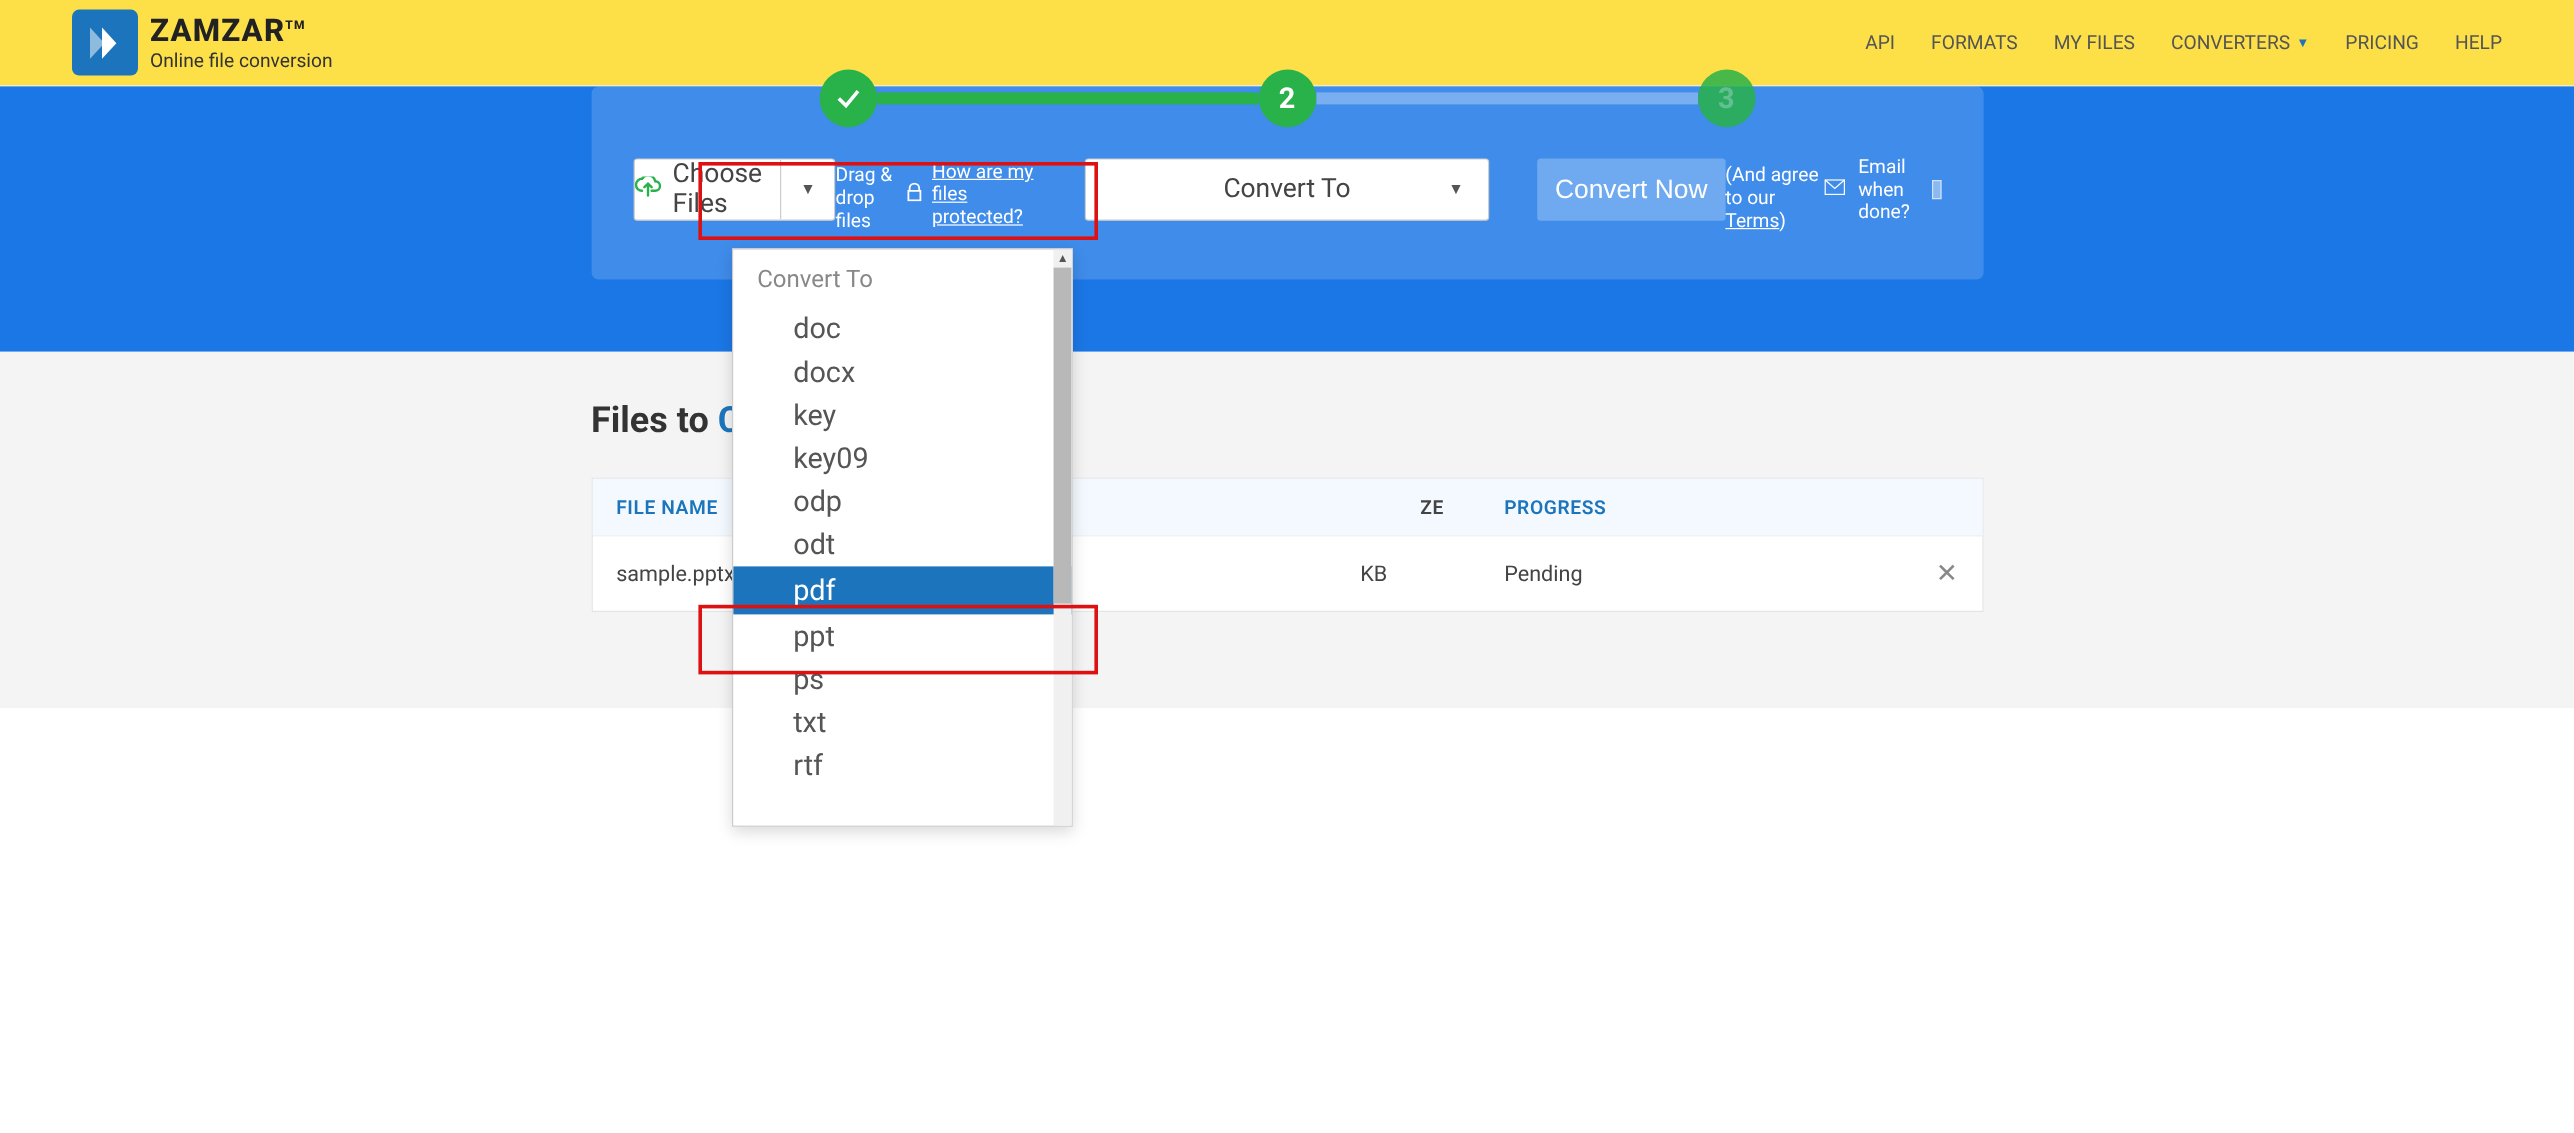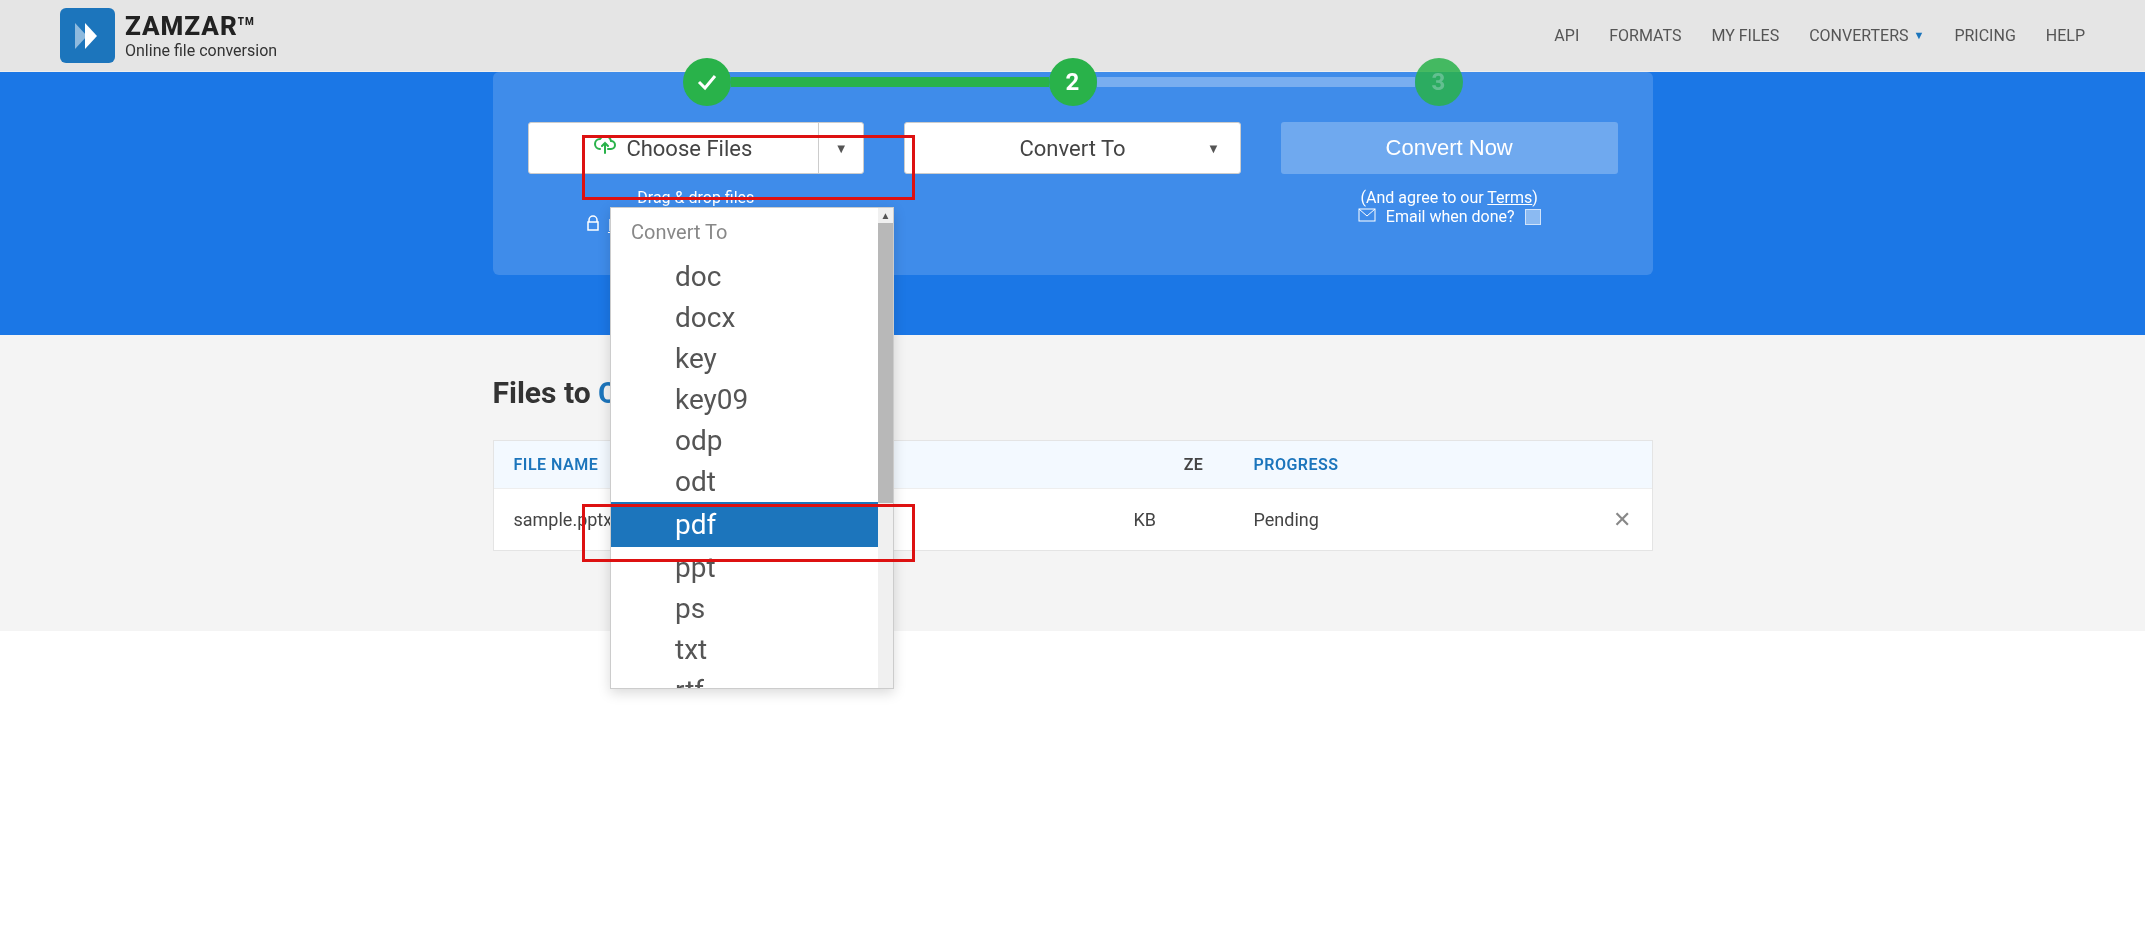--- a/index.html
+++ b/index.html
@@ -1,19 +1,19 @@
 <!DOCTYPE html>
 <html><head>
   <meta charset="utf-8">
   <style>
     * { box-sizing: border-box; margin: 0; padding: 0; }
     body { font-family: -apple-system, BlinkMacSystemFont, "Segoe UI", Roboto, Helvetica, Arial, sans-serif; color: #333; }
     
     
-    .header { display: flex; align-items: center; justify-content: space-between; padding: 8px 60px; background: #e5e5e5; border-bottom: 1px solid #eee; }
+    .header { display: flex; align-items: center; justify-content: space-between; padding: 8px 60px; background: #fde047; border-bottom: 1px solid #eee; }
     .logo-area { display: flex; align-items: center; gap: 10px; }
     .logo-icon { width: 55px; height: 55px; background: #1c75bc; border-radius: 6px; display: flex; align-items: center; justify-content: center; }
     .logo-text { display: flex; flex-direction: column; }
     .logo-title { font-size: 26px; font-weight: 800; letter-spacing: 1px; color: #222; }
     .logo-subtitle { font-size: 16px; color: #333; font-weight: 400; }
     .tm { font-size: 10px; vertical-align: super; }
     
     .nav { display: flex; align-items: center; gap: 30px; }
     .nav-link { color: #555; font-size: 16px; text-decoration: none; cursor: pointer; display: flex; align-items: center; gap: 5px; }
     .caret-down { font-size: 11px; color: #1c75bc; }
@@ -25,21 +25,21 @@
     
     .blue-section { background: #1b77e6; padding: 0 0 60px 0; position: relative; }
     .card { width: 1160px; margin: 0 auto; background: rgba(255,255,255,0.16); border-radius: 6px; padding: 50px 35px 40px 35px; position: relative; }
     
     .steps-bar { position: absolute; top: -14px; left: 190px; right: 190px; display: flex; align-items: center; }
     .step-circle { width: 48px; height: 48px; border-radius: 50%; background: #29b24a; color: #fff; display: flex; align-items: center; justify-content: center; font-size: 24px; font-weight: bold; flex-shrink: 0; }
     .step-line { flex: 1; height: 10px; background: #29b24a; }
     .step-line.grey { background: rgba(255,255,255,0.3); }
     
     .controls { display: flex; justify-content: space-between; gap: 40px; }
-    .control-col { flex: 1; display: flex; flex-direction: column; align-items: center; }
+    .control-col { flex: 1; display: flex; flex-direction: row; align-items: center; }
     
     .btn-choose { display: flex; width: 100%; height: 52px; background: #fff; border: 1px solid #ccc; border-radius: 3px; overflow: hidden; }
     .btn-choose-main { flex: 1; display: flex; align-items: center; justify-content: center; gap: 10px; font-size: 22px; color: #444; cursor: pointer; }
     .btn-choose-caret { width: 45px; border-left: 1px solid #ccc; display: flex; align-items: center; justify-content: center; cursor: pointer; font-size: 13px; color: #555; }
     .cloud-up { color: #29b24a; font-size: 20px; }
     
     .btn-convertto { display: flex; width: 100%; height: 52px; background: #fff; border: 1px solid #ccc; border-radius: 3px; align-items: center; justify-content: center; gap: 10px; font-size: 22px; color: #444; cursor: pointer; position: relative; }
     .btn-convertto .caret-inner { font-size: 13px; color: #555; position: absolute; right: 20px; }
     
     .btn-convertnow { width: 100%; height: 52px; background: rgba(255,255,255,0.25); color: #fff; border: none; border-radius: 3px; font-size: 22px; cursor: pointer; }
@@ -50,21 +50,21 @@
     .email-line { margin-top: 0; color: #fff; font-size: 16px; display: flex; align-items: center; gap: 10px; }
     .checkbox-fake { width: 16px; height: 16px; background: rgba(255,255,255,0.4); border: 1px solid rgba(255,255,255,0.6); }
 
     
     .redbox { position: absolute; border: 3px solid #d11; pointer-events: none; z-index: 50; }
 
     
     .dropdown { position: absolute; background: #fff; border: 1px solid #ccc; box-shadow: 0 4px 12px rgba(0,0,0,0.15); z-index: 40; overflow-y: auto; }
     .dd-header { color: #888; font-size: 20px; padding: 12px 20px; }
     .dd-group { color: #333; font-size: 20px; font-weight: 700; padding: 8px 20px 4px 20px; }
-    .dd-item { color: #555; font-size: 28px; padding: 4px 20px 4px 64px; cursor: pointer; }
+    .dd-item { color: #555; font-size: 24px; padding: 4px 20px 4px 50px; cursor: pointer; }
     .dd-item.hovered { background: #1c75bc; color: #fff; padding-top: 6px; padding-bottom: 6px; }
     .dd-scroll { position: absolute; right: 0; top: 0; bottom: 0; width: 15px; background: #f0f0f0; }
     .dd-thumb { position: absolute; right: 0; top: 15px; width: 15px; height: 280px; background: #b8b8b8; }
     .dd-arrow-up { position: absolute; right: 0; top: 0; width: 15px; height: 15px; display:flex; align-items:center; justify-content:center; font-size:10px; color:#555; background:#f0f0f0;}
 
     
     .grey-section { background: #f4f4f4; padding: 40px 0 80px 0; }
     .grey-inner { width: 1160px; margin: 0 auto; }
     .files-title { font-size: 30px; color: #333; margin-bottom: 30px; }
     .files-title .accent { color: #1c75bc; }

